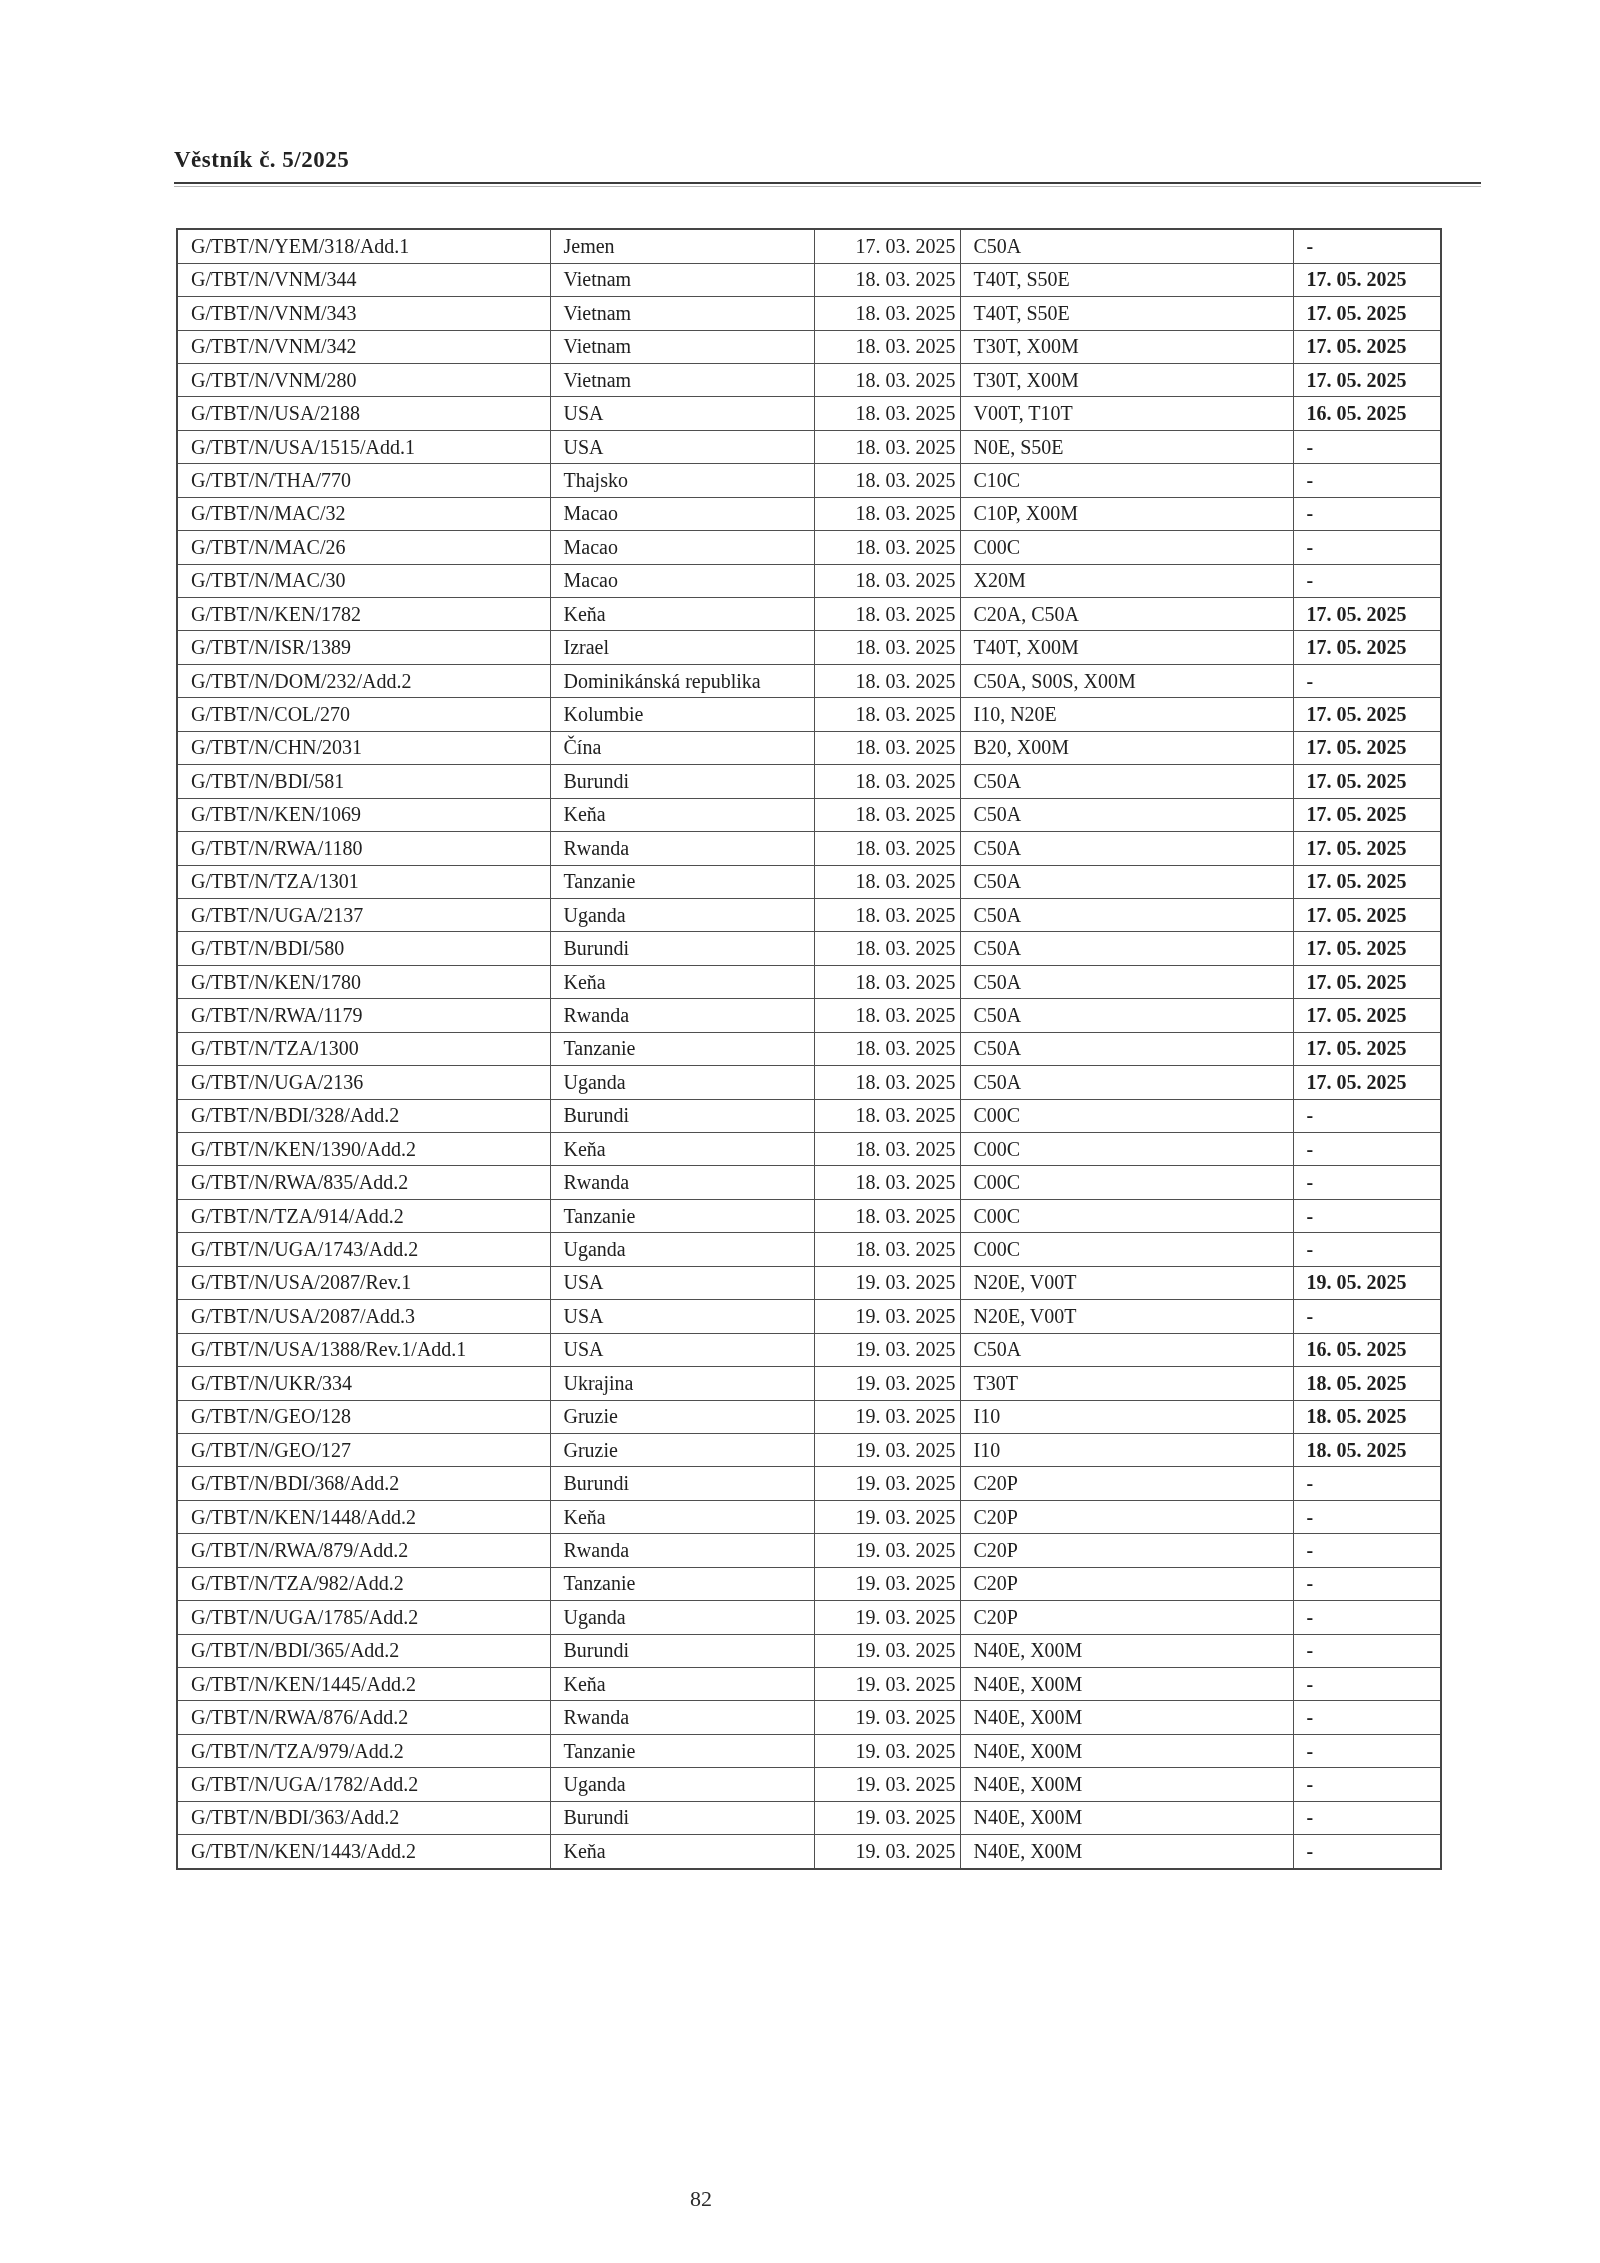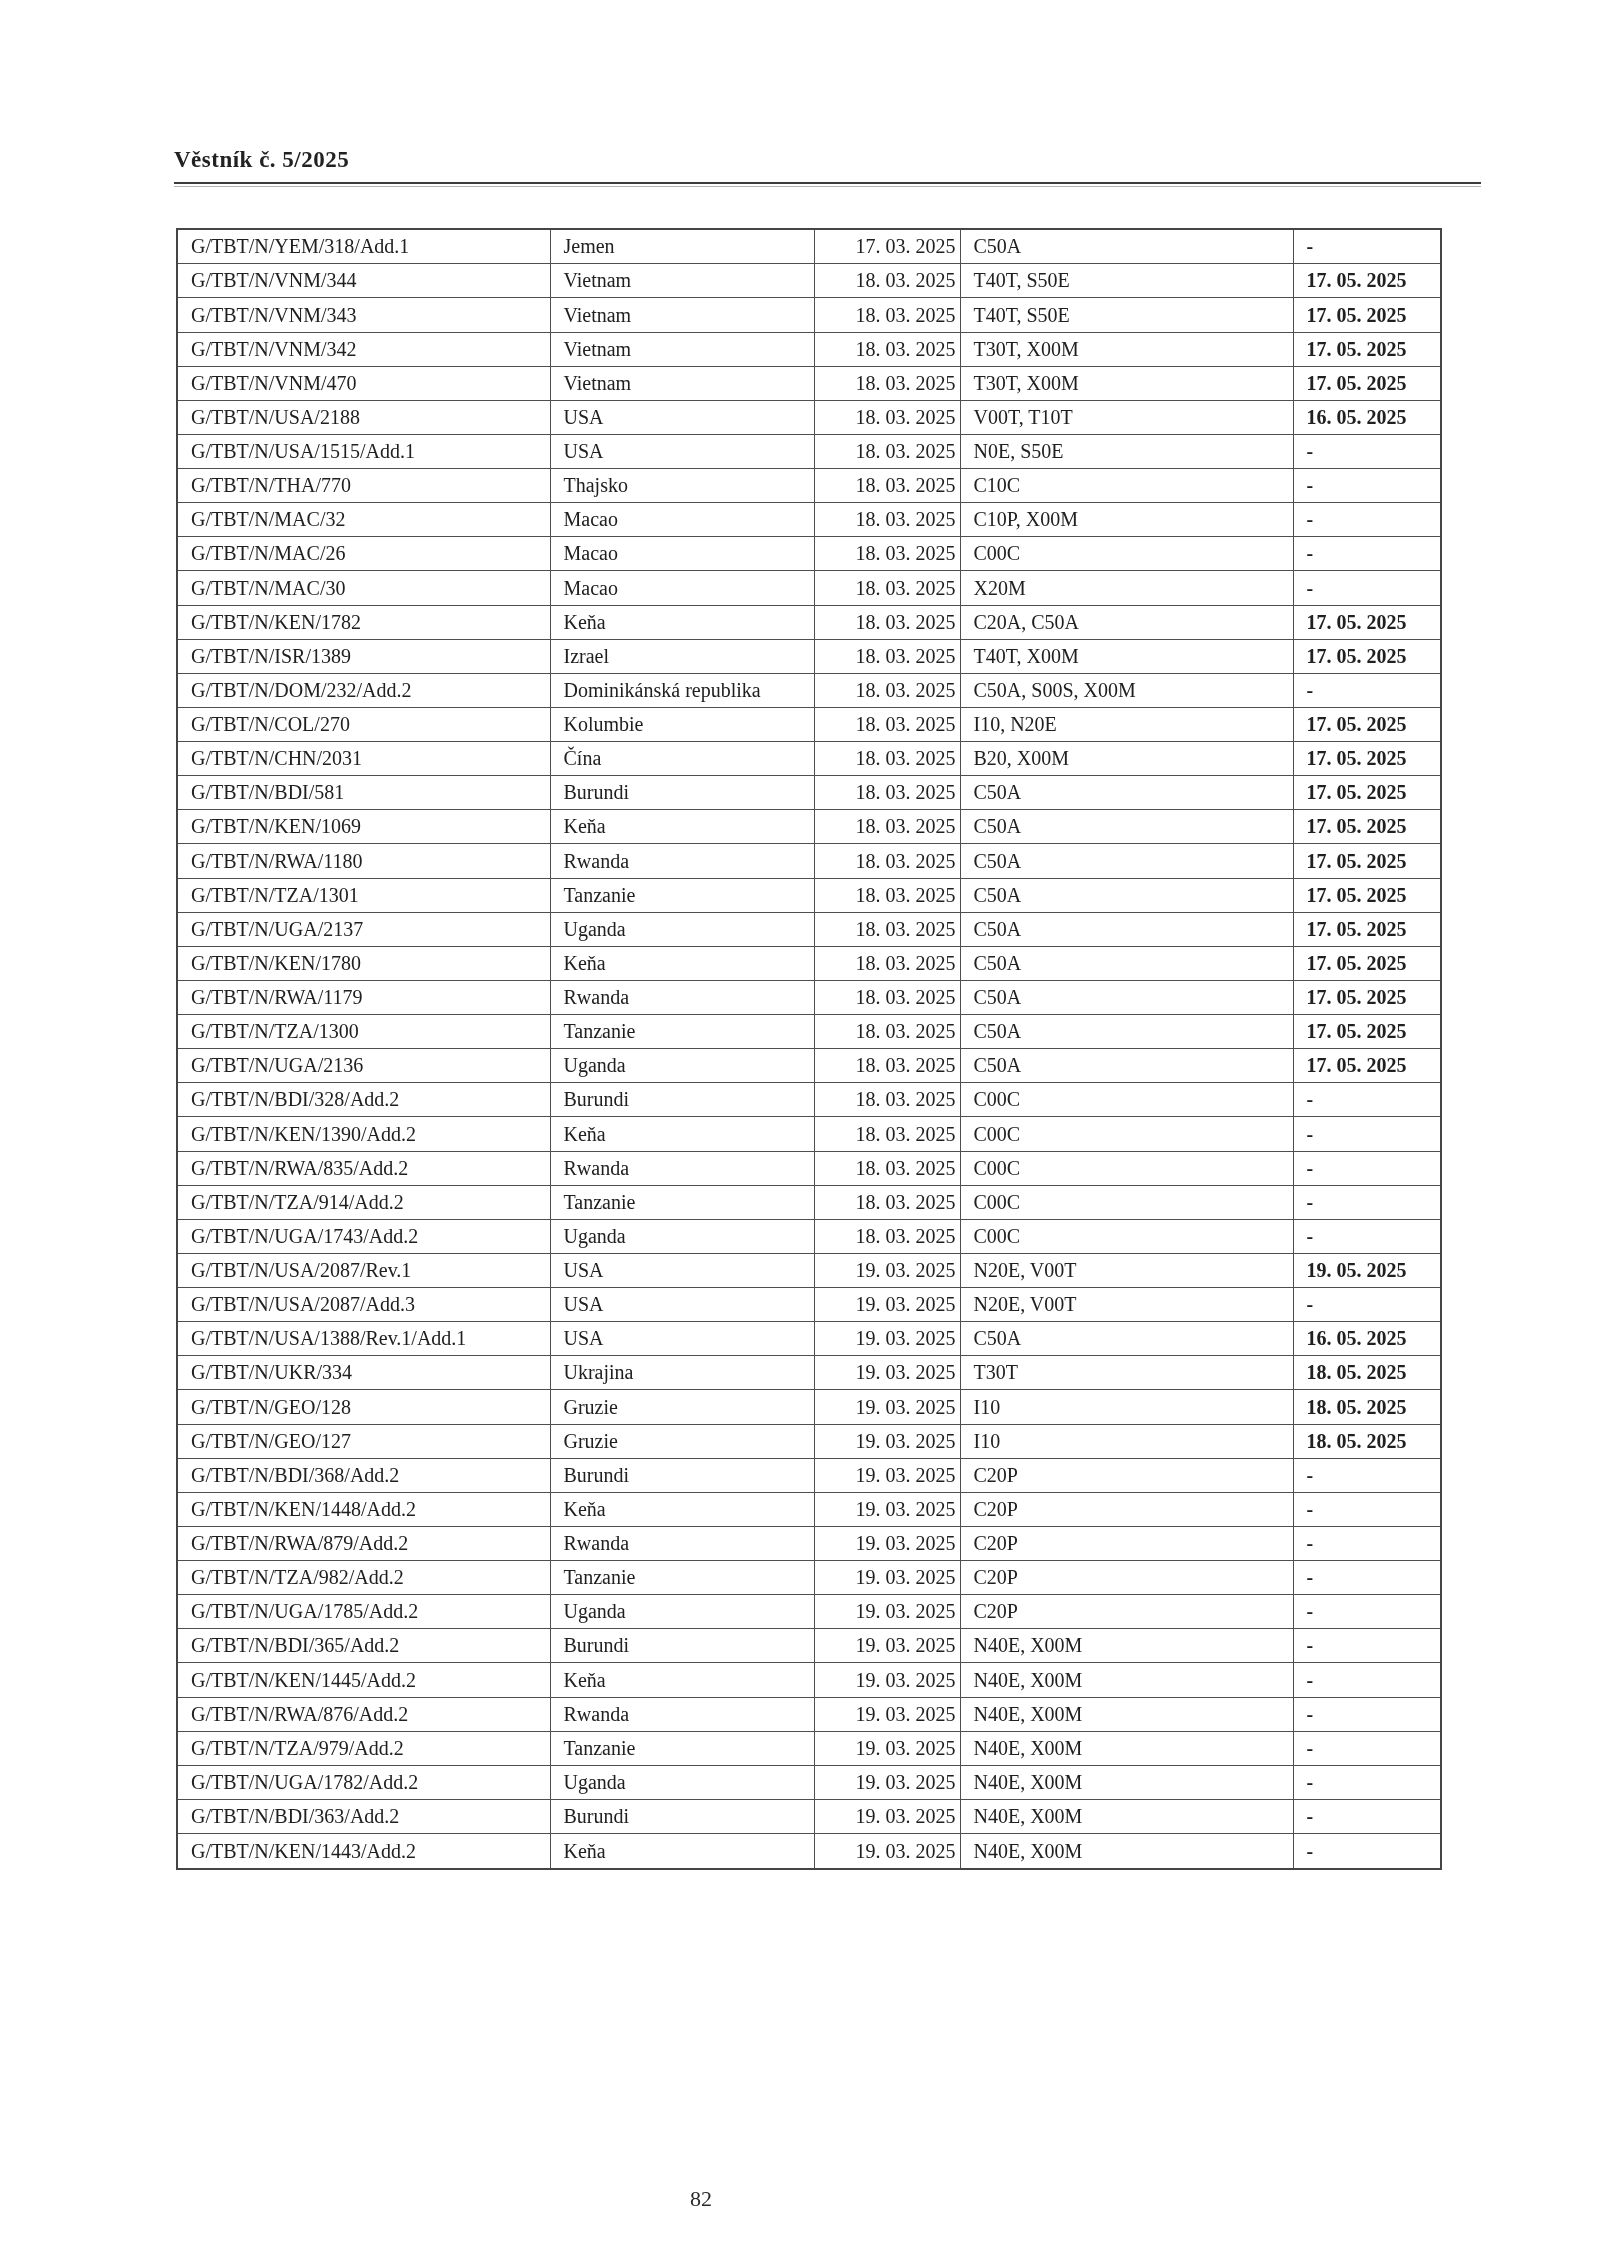--- a/index.html
+++ b/index.html
@@ -118,21 +118,21 @@
           <td class="c-deadline">17. 05. 2025</td>
         </tr>
         <tr>
           <td class="c-code">G/TBT/N/VNM/342</td>
           <td class="c-country">Vietnam</td>
           <td class="c-date">18. 03. 2025</td>
           <td class="c-codes">T30T, X00M</td>
           <td class="c-deadline">17. 05. 2025</td>
         </tr>
         <tr>
-          <td class="c-code">G/TBT/N/VNM/470</td>
+          <td class="c-code">G/TBT/N/VNM/280</td>
           <td class="c-country">Vietnam</td>
           <td class="c-date">18. 03. 2025</td>
           <td class="c-codes">T30T, X00M</td>
           <td class="c-deadline">17. 05. 2025</td>
         </tr>
         <tr>
           <td class="c-code">G/TBT/N/USA/2188</td>
           <td class="c-country">USA</td>
           <td class="c-date">18. 03. 2025</td>
           <td class="c-codes">V00T, T10T</td>
@@ -237,20 +237,27 @@
           <td class="c-deadline">17. 05. 2025</td>
         </tr>
         <tr>
           <td class="c-code">G/TBT/N/UGA/2137</td>
           <td class="c-country">Uganda</td>
           <td class="c-date">18. 03. 2025</td>
           <td class="c-codes">C50A</td>
           <td class="c-deadline">17. 05. 2025</td>
         </tr>
         <tr>
+          <td class="c-code">G/TBT/N/BDI/580</td>
+          <td class="c-country">Burundi</td>
+          <td class="c-date">18. 03. 2025</td>
+          <td class="c-codes">C50A</td>
+          <td class="c-deadline">17. 05. 2025</td>
+        </tr>
+        <tr>
           <td class="c-code">G/TBT/N/KEN/1780</td>
           <td class="c-country">Keňa</td>
           <td class="c-date">18. 03. 2025</td>
           <td class="c-codes">C50A</td>
           <td class="c-deadline">17. 05. 2025</td>
         </tr>
         <tr>
           <td class="c-code">G/TBT/N/RWA/1179</td>
           <td class="c-country">Rwanda</td>
           <td class="c-date">18. 03. 2025</td>

